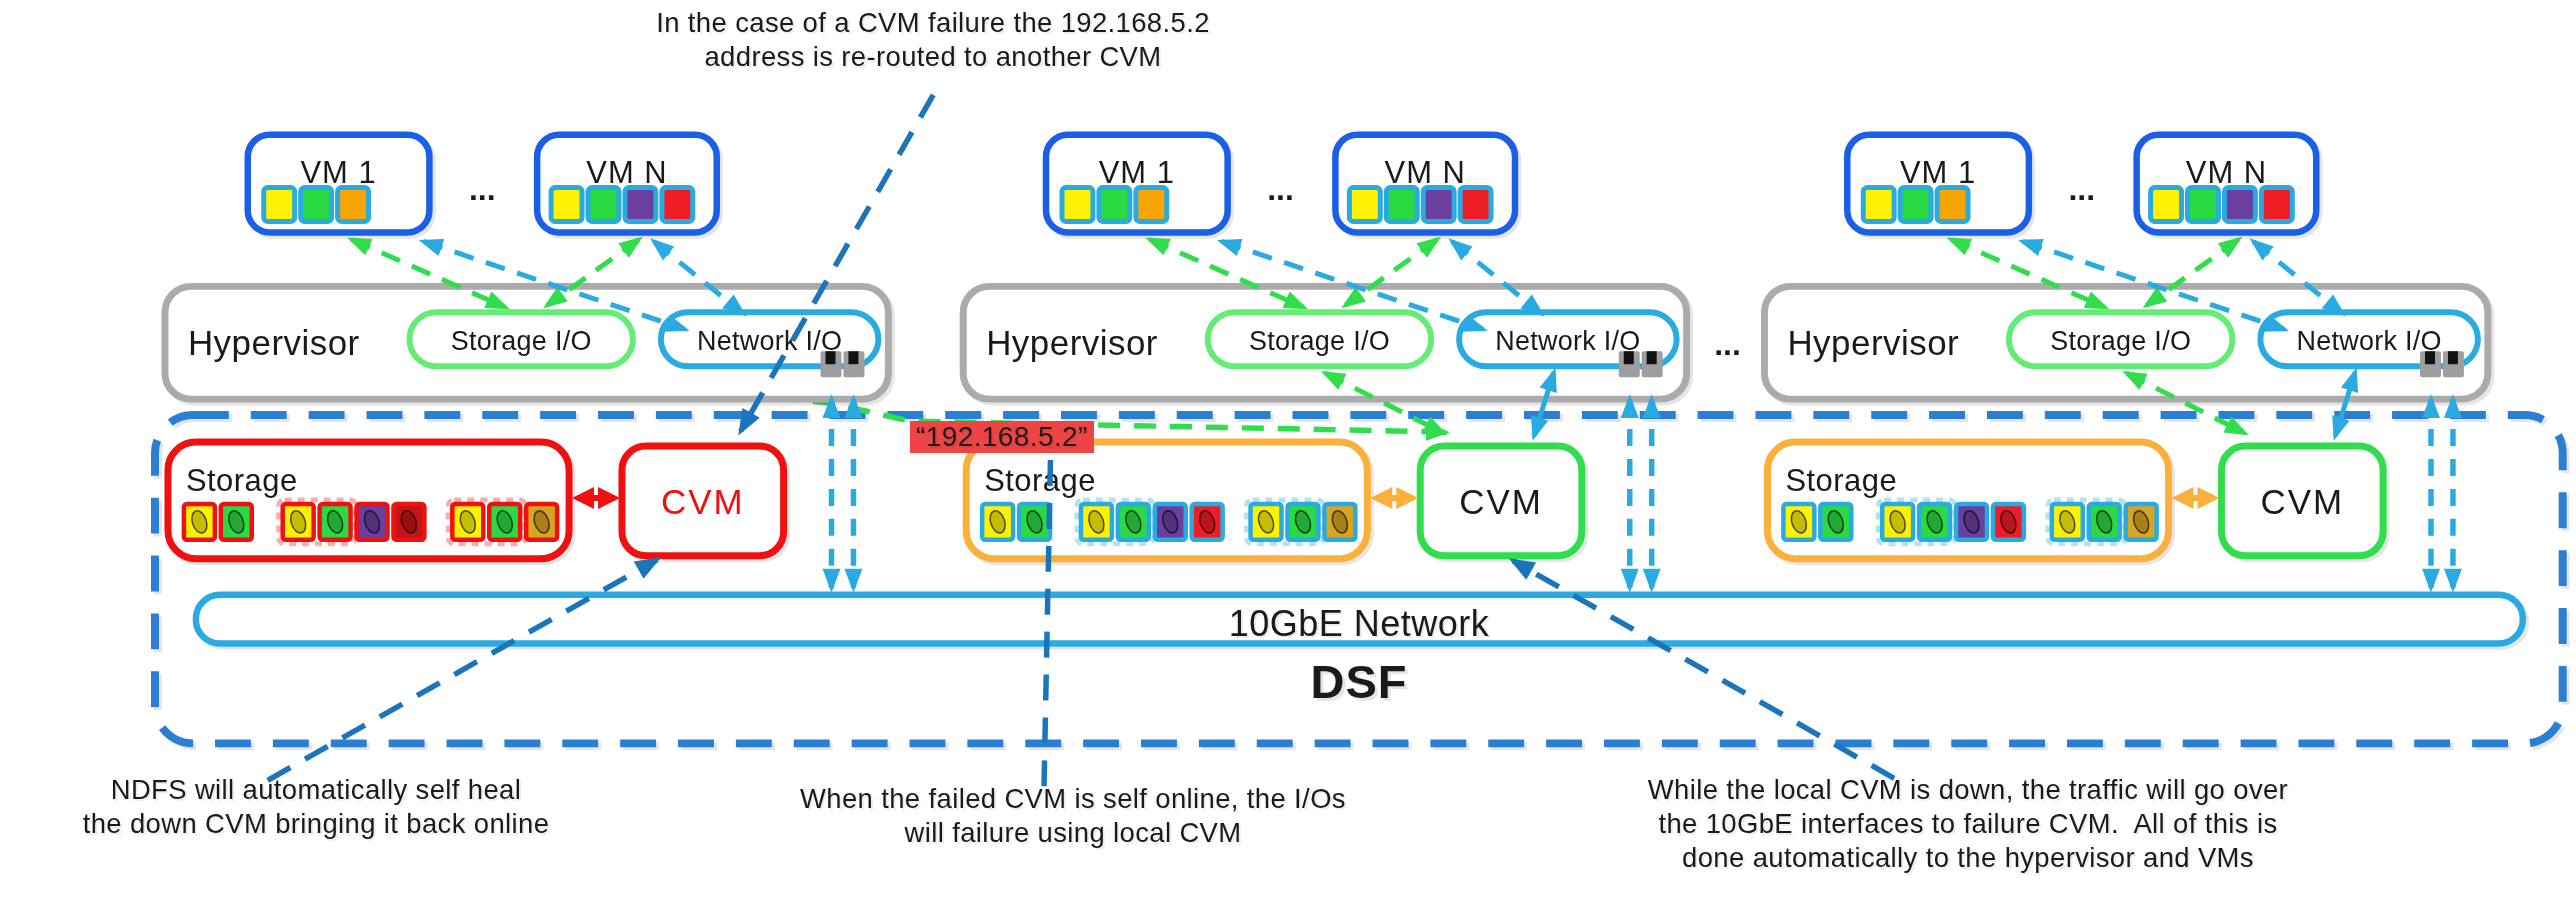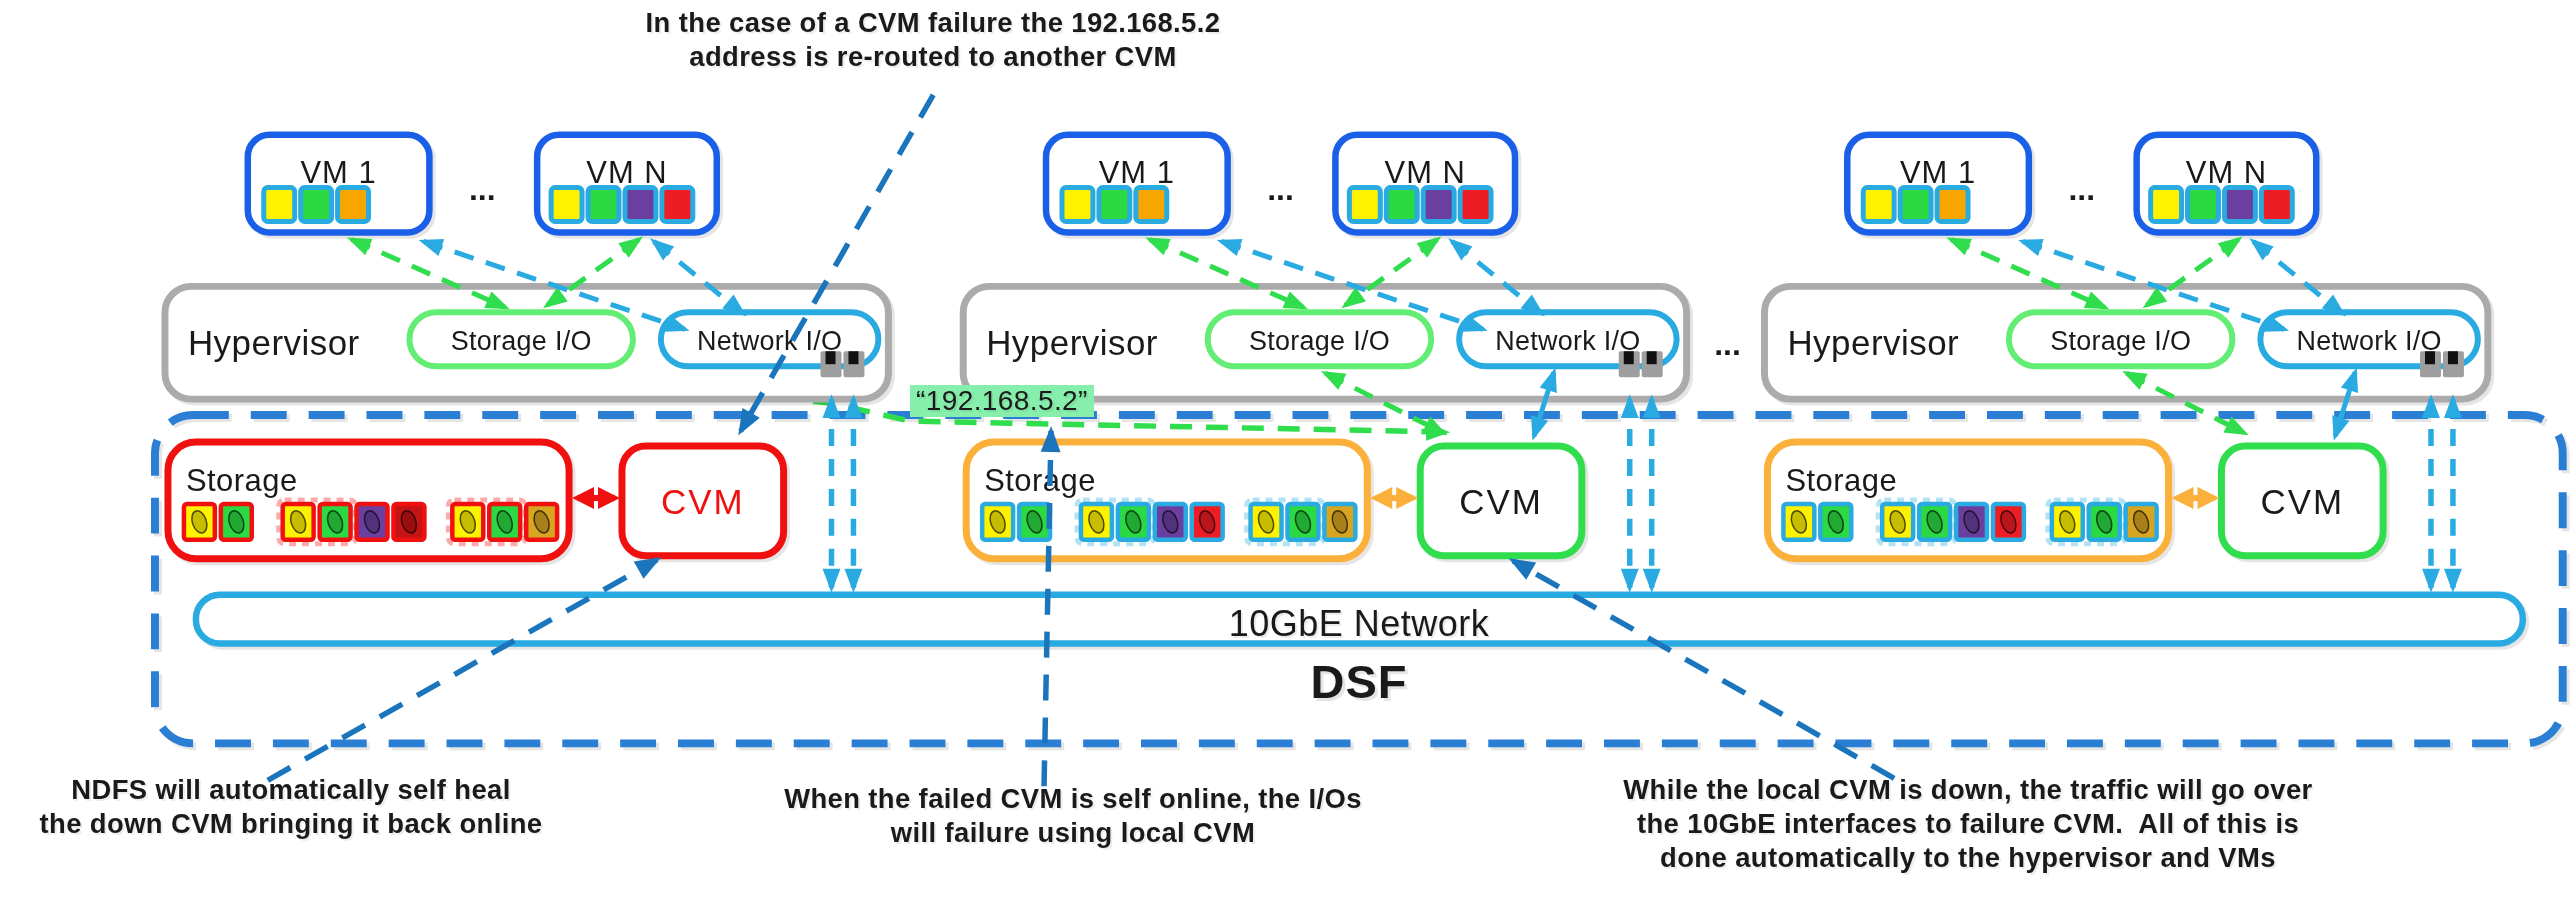--- a/index.html
+++ b/index.html
@@ -7,23 +7,23 @@
     --gray:#ababab; --red:#f01010; --orange:#fbb03b; --darkblue:#1b75bc;
     --yellow:#fef200; --sqgreen:#2bd943; --sqorange:#f7a600; --purple:#6a3fa0;
     --sqred:#ee1c25; --darkred:#c41414; --gold:#d8a520; --ink:#1a1a1a;
   }
   html,body{margin:0;padding:0;background:#fff;}
   #stage{position:relative;width:2576px;height:912px;background:#fff;overflow:hidden;
          font-family:"Liberation Sans","DejaVu Sans",sans-serif;color:var(--ink);}
   svg{position:absolute;left:0;top:0;}
   .ann{position:absolute;transform:translateX(-50%);text-align:center;
        font-size:27.4px;line-height:34px;letter-spacing:0.4px;color:var(--ink);
-       text-shadow:2px 2px 0 rgba(0,0,0,.07);white-space:pre;font-weight:bold;}
-  .iplabel{position:absolute;font-size:28px;letter-spacing:0.4px;background:#86efac;
-       padding:0 6px;text-shadow:2px 2px 0 rgba(0,0,0,.07);}
+       text-shadow:2px 2px 0 rgba(0,0,0,.07);white-space:pre;}
+  .iplabel{position:absolute;font-size:28px;letter-spacing:0.4px;background:#ef4444;
+       padding:0 6px;text-shadow:2px 2px 0 rgba(0,0,0,.07);margin-top:36px;}
   .bartext{position:absolute;transform:translateX(-50%);font-size:36px;letter-spacing:0.5px;
        text-shadow:2px 2px 0 rgba(0,0,0,.08);}
   .dsftext{position:absolute;transform:translateX(-50%);font-size:47px;letter-spacing:1px;
        text-shadow:3px 3px 0 rgba(0,0,0,.10);font-weight:bold;}
   text{font-family:"Liberation Sans","DejaVu Sans",sans-serif;fill:var(--ink);}
   .t-vm{font-size:31px;letter-spacing:1px;}
   .t-hyp{font-size:35px;letter-spacing:.5px;}
   .t-pill{font-size:27px;letter-spacing:.3px;}
   .t-sto{font-size:31px;letter-spacing:.5px;}
   .t-cvm{font-size:35px;letter-spacing:2px;}
@@ -242,21 +242,21 @@
 
 <div class="ann" style="left:933px;top:6px;"><span>In the case of a CVM failure the 192.168.5.2</span>
 <span>address is re-routed to another CVM</span></div>
 
 <div class="iplabel" style="left:910px;top:385px;">“192.168.5.2”</div>
 
 <div class="bartext" style="left:1359px;top:603px;">10GbE Network</div>
 
 <div class="dsftext" style="left:1359px;top:654px;">DSF</div>
 
-<div class="ann" style="left:291px;top:773px;"><span>NDFS will automatically self heal</span>
+<div class="ann" style="left:316px;top:773px;"><span>NDFS will automatically self heal</span>
 <span>the down CVM bringing it back online</span></div>
 
 <div class="ann" style="left:1073px;top:782px;"><span>When the failed CVM is self online, the I/Os</span>
 <span>will failure using local CVM</span></div>
 
 <div class="ann" style="left:1968px;top:773px;"><span>While the local CVM is down, the traffic will go over</span>
 <span>the 10GbE interfaces to failure CVM.  All of this is</span>
 <span>done automatically to the hypervisor and VMs</span></div>
 
 </div>

